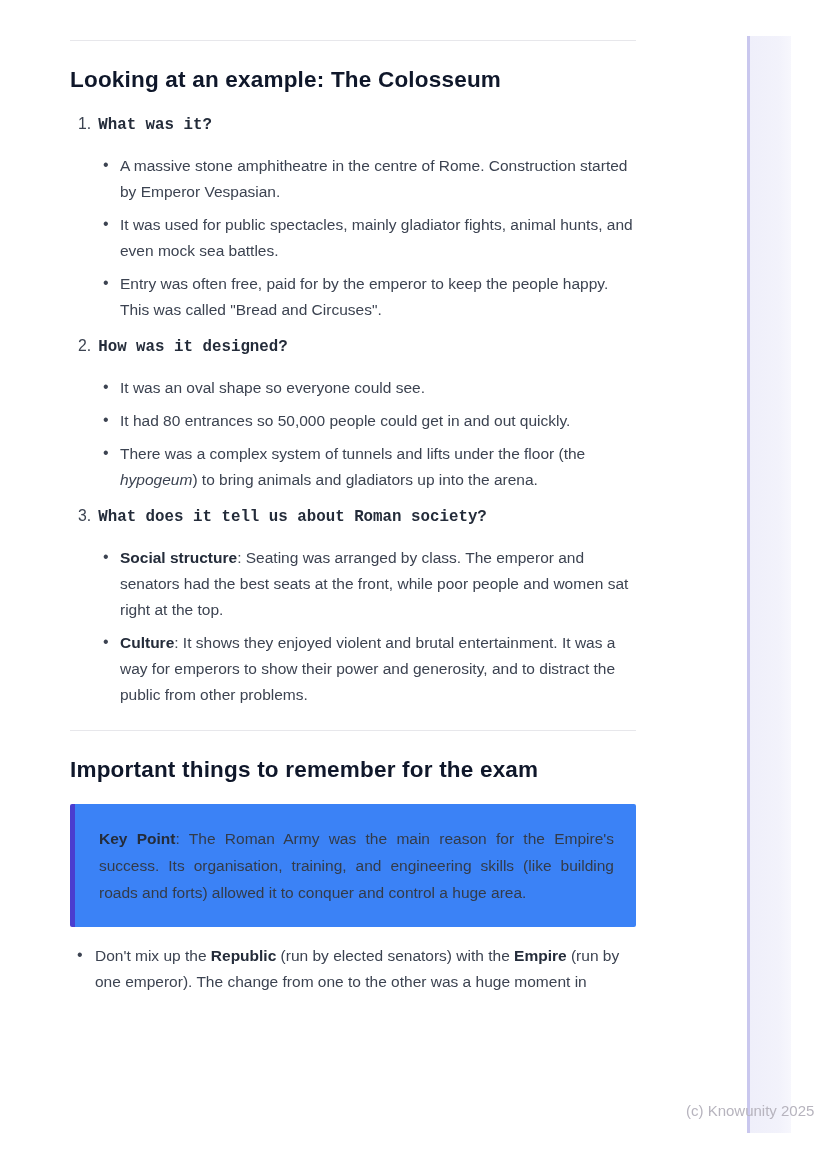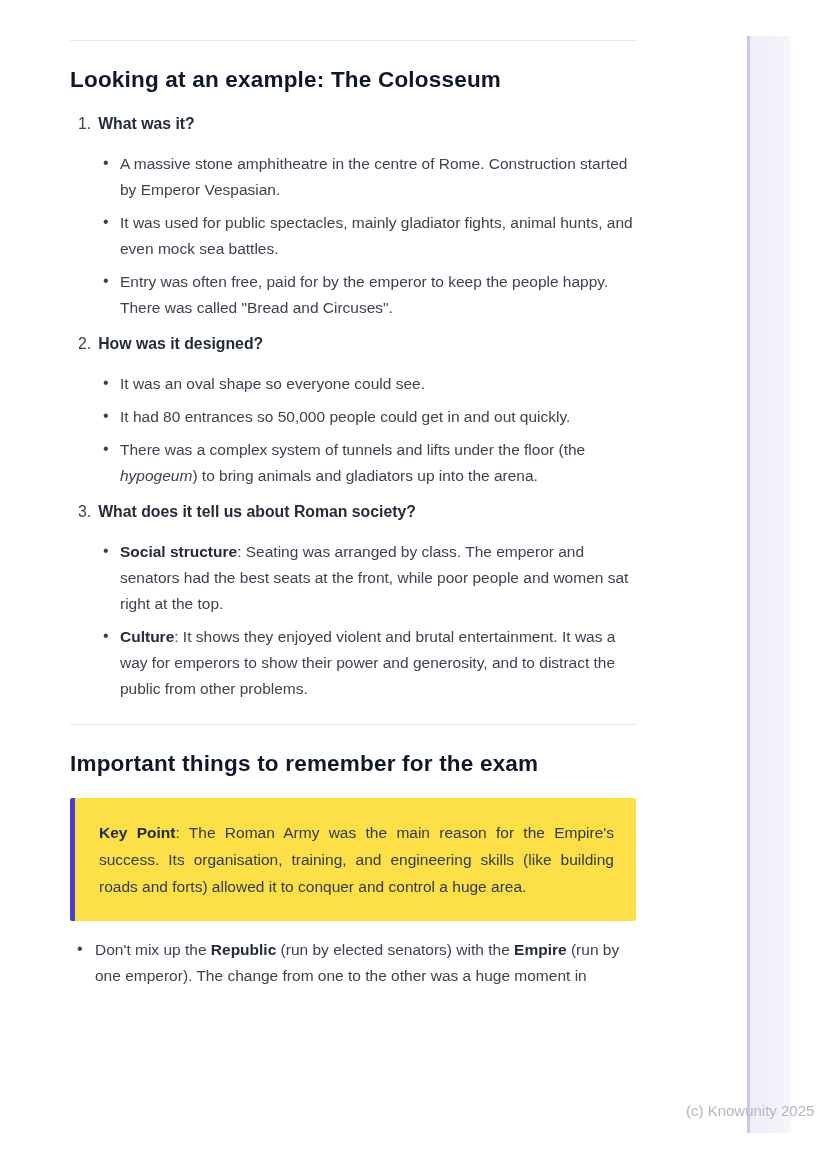--- a/index.html
+++ b/index.html
@@ -41,21 +41,21 @@
   .nlist { margin-top: 20px; }
   .nitem { margin-bottom: 13px; }
   .nhead {
     display: flex;
     align-items: baseline;
     padding-left: 8px;
     font-size: 15.8px;
     line-height: 19px;
   }
   .nnum { color: #3C4351; margin-right: 7px; flex: none; }
-  .ntitle { font-weight: 700; color: #242C3A; }
+  .ntitle { font-weight: 700; color: #242C3A; font-family: Liberation Mono, monospace; }
   .bullets {
     list-style: none;
     margin: 18px 0 0 0;
     padding: 0 0 0 50px;
   }
   .bullets li {
     position: relative;
     margin-bottom: 7px;
     font-size: 15.5px;
     line-height: 26px;
@@ -67,21 +67,21 @@
     top: -1px;
     font-size: 16px;
     color: #3C4351;
   }
   .bullets.toplevel { padding-left: 25px; margin-top: 16px; }
   .bullets.toplevel li::before { left: -18px; }
   .rich b, .ntitle { font-weight: 700; color: #242C3A; }
   .rich i { font-style: italic; }
   .callout {
     margin-top: 20px;
-    background: #fde047;
+    background: #3b82f6;
     border-left: 5px solid #4A3ECF;
     border-radius: 2px;
     padding: 21px 22px 21px 24px;
     font-size: 15.5px;
     line-height: 27px;
     text-align: justify;
     color: #333B49;
   }
   .side-strip {
     position: absolute;
@@ -113,21 +113,21 @@
   <div class="nlist">
 
     <div class="nitem">
       <div class="nhead">
         <span class="nnum">1.</span>
         <span class="ntitle">What was it?</span>
       </div>
       <ul class="bullets">
         <li class="rich"><span>A massive stone amphitheatre in the centre of Rome. Construction started by Emperor Vespasian.</span></li>
         <li class="rich"><span>It was used for public spectacles, mainly gladiator fights, animal hunts, and even mock sea battles.</span></li>
-        <li class="rich"><span>Entry was often free, paid for by the emperor to keep the people happy. There was called "Bread and Circuses".</span></li>
+        <li class="rich"><span>Entry was often free, paid for by the emperor to keep the people happy. This was called "Bread and Circuses".</span></li>
       </ul>
     </div>
 
     <div class="nitem">
       <div class="nhead">
         <span class="nnum">2.</span>
         <span class="ntitle">How was it designed?</span>
       </div>
       <ul class="bullets">
         <li class="rich"><span>It was an oval shape so everyone could see.</span></li>

